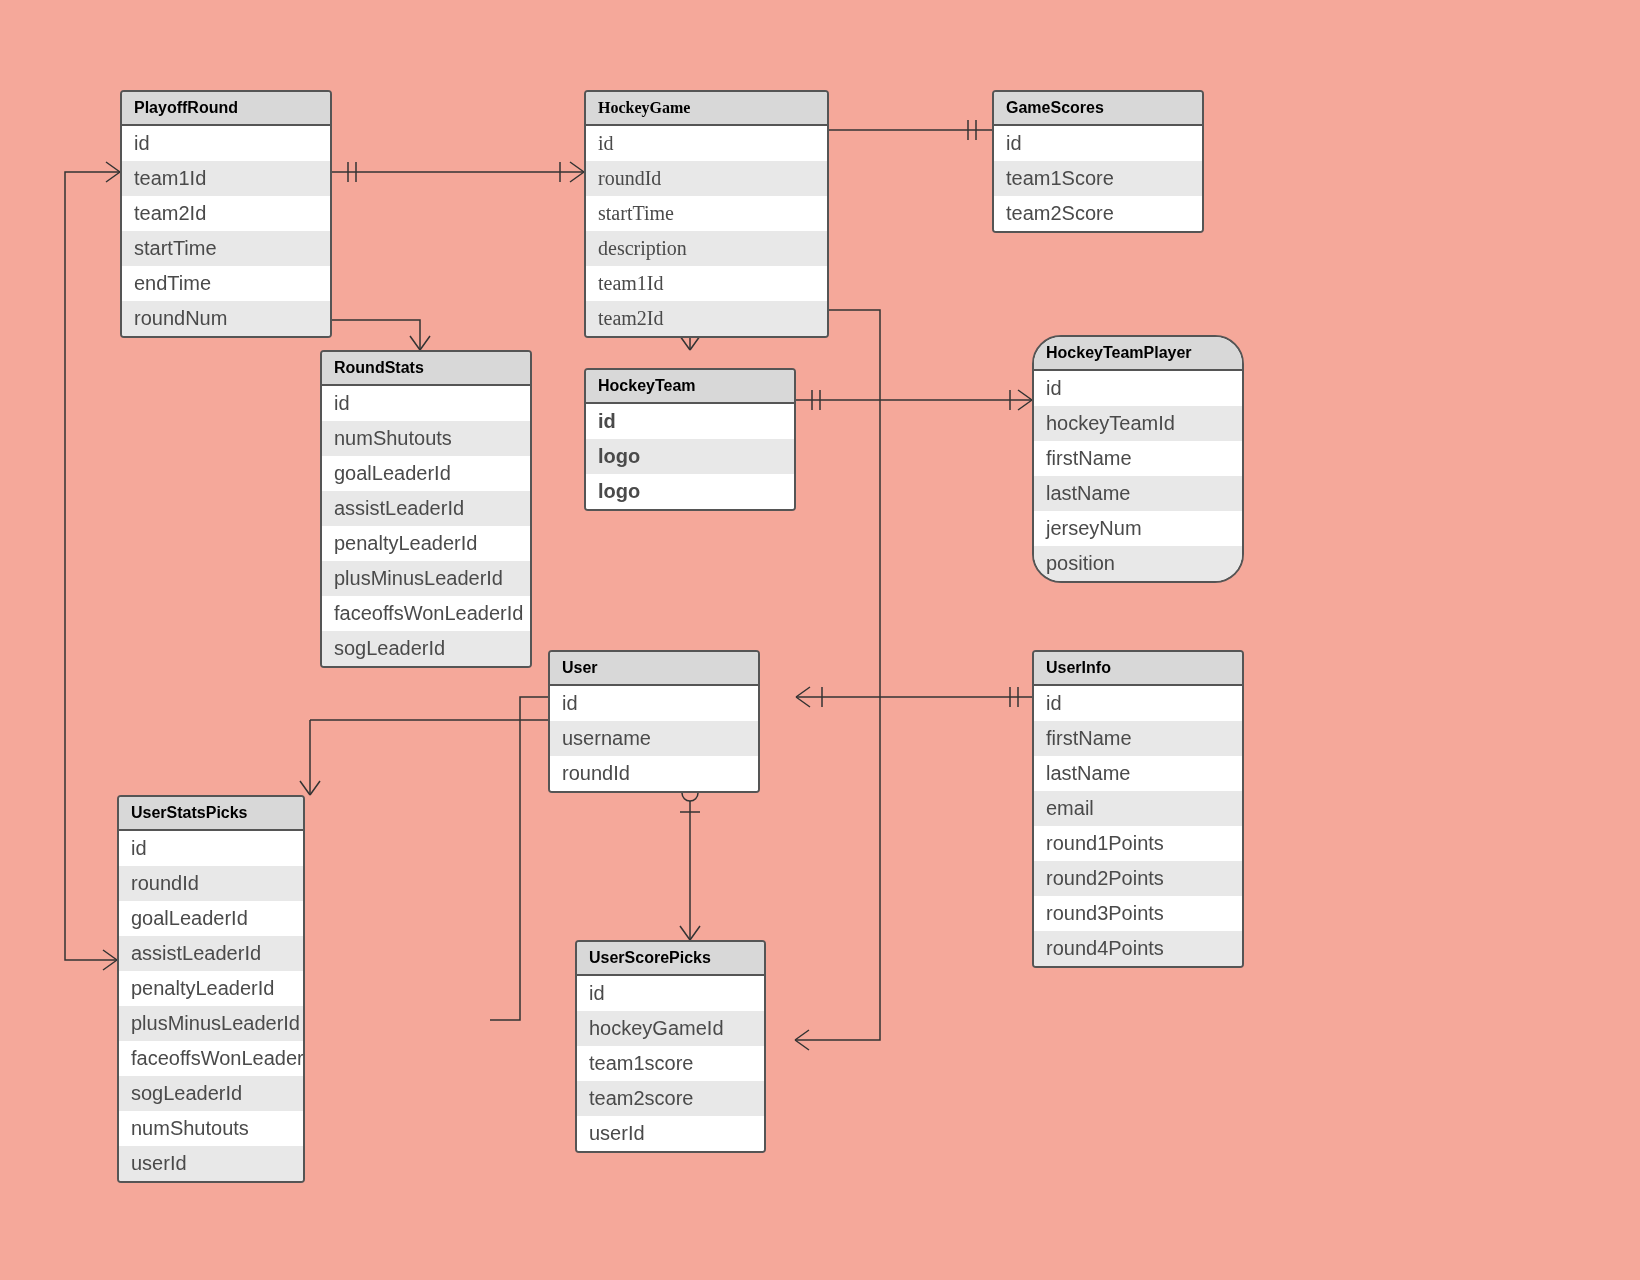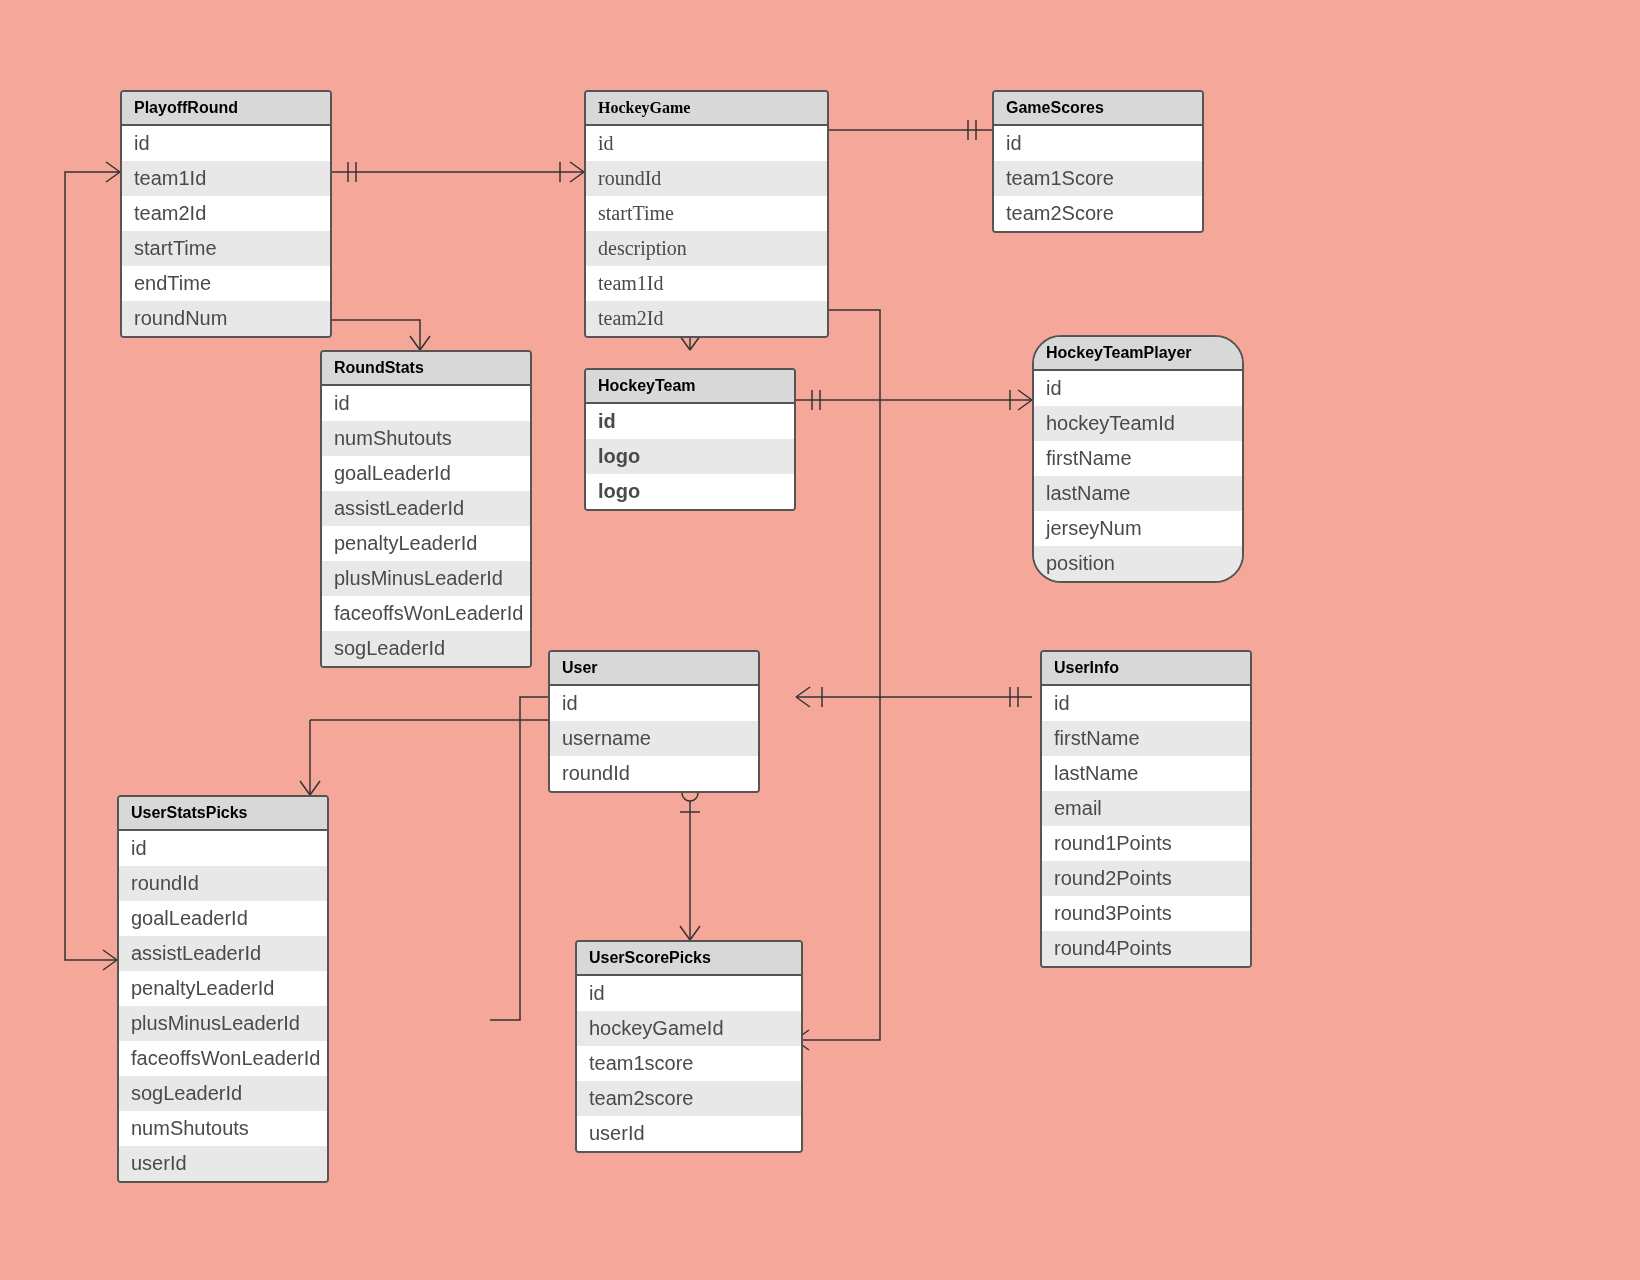--- a/index.html
+++ b/index.html
@@ -181,51 +181,51 @@
 
 <div class="entity" style="left:548px; top:650px; width:212px;">
   <div class="entity-title">User</div>
   <div class="entity-body">
     <div class="entity-row">id</div>
     <div class="entity-row">username</div>
     <div class="entity-row">roundId</div>
   </div>
 </div>
 
-<div class="entity" style="left:1032px; top:650px; width:212px;margin-left:8px;">
+<div class="entity" style="left:1032px; top:650px; width:212px;">
   <div class="entity-title">UserInfo</div>
   <div class="entity-body">
     <div class="entity-row">id</div>
     <div class="entity-row">firstName</div>
     <div class="entity-row">lastName</div>
     <div class="entity-row">email</div>
     <div class="entity-row">round1Points</div>
     <div class="entity-row">round2Points</div>
     <div class="entity-row">round3Points</div>
     <div class="entity-row">round4Points</div>
   </div>
 </div>
 
-<div class="entity" style="left:117px; top:795px; width:212px;">
+<div class="entity" style="left:117px; top:795px; width:188px;">
   <div class="entity-title">UserStatsPicks</div>
   <div class="entity-body">
     <div class="entity-row">id</div>
     <div class="entity-row">roundId</div>
     <div class="entity-row">goalLeaderId</div>
     <div class="entity-row">assistLeaderId</div>
     <div class="entity-row">penaltyLeaderId</div>
     <div class="entity-row">plusMinusLeaderId</div>
     <div class="entity-row">faceoffsWonLeaderId</div>
     <div class="entity-row">sogLeaderId</div>
     <div class="entity-row">numShutouts</div>
     <div class="entity-row">userId</div>
   </div>
 </div>
 
-<div class="entity" style="left:575px; top:940px; width:228px;">
+<div class="entity" style="left:575px; top:940px; width:191px;">
   <div class="entity-title">UserScorePicks</div>
   <div class="entity-body">
     <div class="entity-row">id</div>
     <div class="entity-row">hockeyGameId</div>
     <div class="entity-row">team1score</div>
     <div class="entity-row">team2score</div>
     <div class="entity-row">userId</div>
   </div>
 </div>
 

